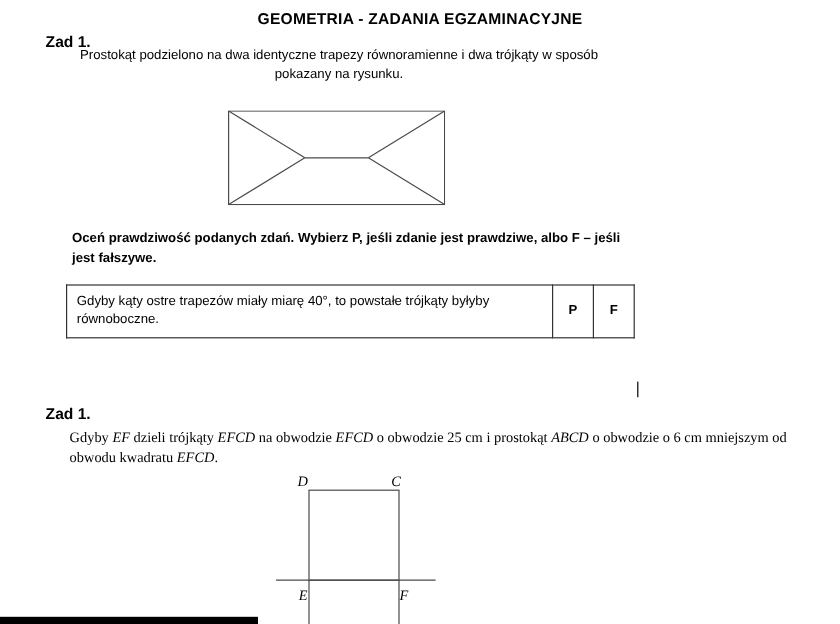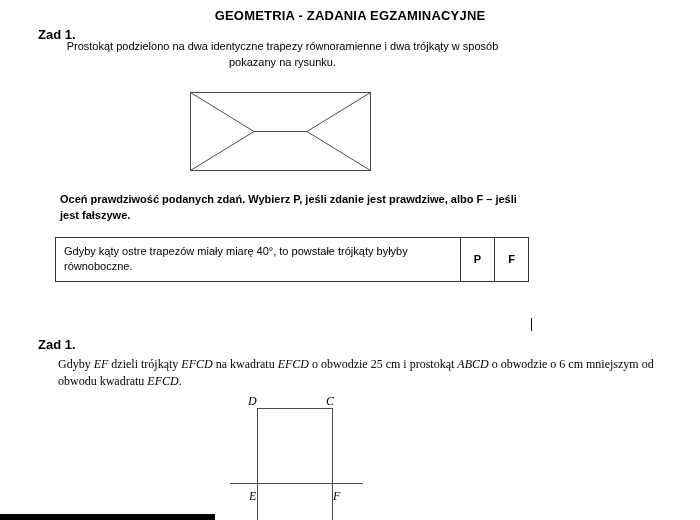--- a/index.html
+++ b/index.html
@@ -129,21 +129,21 @@
         <td class="choice">F</td>
       </tr>
     </tbody>
   </table>
 
   <div id="text-cursor"></div>
 
   <div id="zad2-heading" class="zad-heading">Zad 1.</div>
 
   <div id="task2-intro">
-    <span>Gdyby </span><span class="it">EF</span><span> dzieli trójkąty </span><span class="it">EFCD</span><span> na kwadratu </span><span class="it">EFCD</span><span> o obwodzie 25 cm i prostokąt </span><span class="it">ABCD</span><span> o obwodzie o 6 cm mniejszym od obwodu kwadratu </span><span class="it">EFCD</span><span>.</span>
+    <span>Gdyby </span><span class="it">EF</span><span> dzieli trójkąty </span><span class="it">EFCD</span><span> na obwodzie </span><span class="it">EFCD</span><span> o obwodzie 25 cm i prostokąt </span><span class="it">ABCD</span><span> o obwodzie o 6 cm mniejszym od obwodu kwadratu </span><span class="it">EFCD</span><span>.</span>
   </div>
 
   <div id="figure2">
     <svg width="150" height="126" viewBox="0 0 150 126">
       <rect x="32.5" y="14.5" width="75" height="75" fill="none" stroke="#4a4a4a" stroke-width="1"></rect>
       <line x1="5" y1="89.5" x2="138" y2="89.5" stroke="#4a4a4a" stroke-width="1"></line>
       <line x1="32.5" y1="89.5" x2="32.5" y2="126" stroke="#4a4a4a" stroke-width="1"></line>
       <line x1="107.5" y1="89.5" x2="107.5" y2="126" stroke="#4a4a4a" stroke-width="1"></line>
     </svg>
     <span id="label-d" class="fig-label">D</span>

